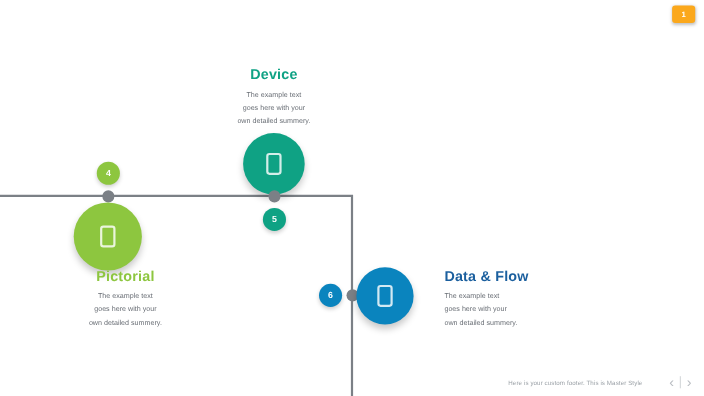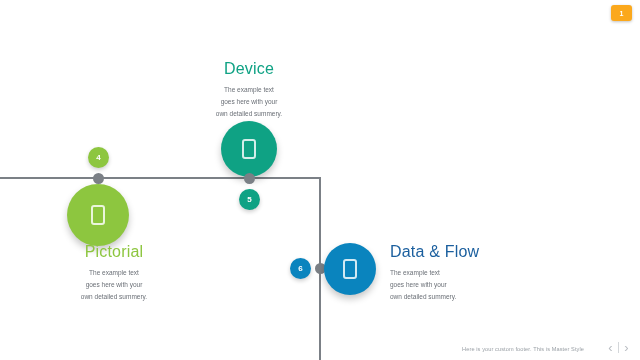--- a/index.html
+++ b/index.html
@@ -41,21 +41,21 @@
     color:#ffffff;font-size:8px;font-weight:bold;
     box-shadow:0 2px 4px rgba(0,0,0,0.20);
   }
   .badge.g-green{background:#8dc63f;}
   .badge.g-teal {background:#0fa284;}
   .badge.g-blue {background:#0a84be;}
 
   
   .block{position:absolute;}
   .block .title{
-    font-size:16px;font-weight:normal;margin:0 0 6px 0;letter-spacing:0.2px;
+    font-size:13px;font-weight:bold;margin:0 0 6px 0;letter-spacing:0.2px;
   }
   .block .body{
     font-size:6.5px;line-height:1.85;color:#6a6f76;margin:0;
     white-space:pre-line;
   }
   .t-green .title{color:#8dc63f;}
   .t-teal  .title{color:#0fa284;}
   .t-blue  .title{color:#1b5f9e;}
   .align-c{text-align:center;}
   .align-l{text-align:left;}
@@ -127,21 +127,21 @@
   </div>
 
   <div class="badge g-blue" style="left:290px;top:258px;">6</div>
 
   <div class="joint" style="left:315px;top:263px;"></div>
 
   <div class="bubble b-blue" style="left:324px;top:243px;">
     <span class="glyph"></span>
   </div>
 
-  <div class="block t-blue align-l" style="left:390px;top:243px;width:150px;">
+  <div class="block t-blue align-l" style="left:404px;top:243px;width:150px;">
     <div class="title">Data &amp; Flow</div>
     <div class="body">The example text
 goes here with your
 own detailed summery.</div>
   </div>
 
   <div class="corner-badge">1</div>
 
   <div class="footer-text">Here is your custom footer. This is Master Style</div>
 

